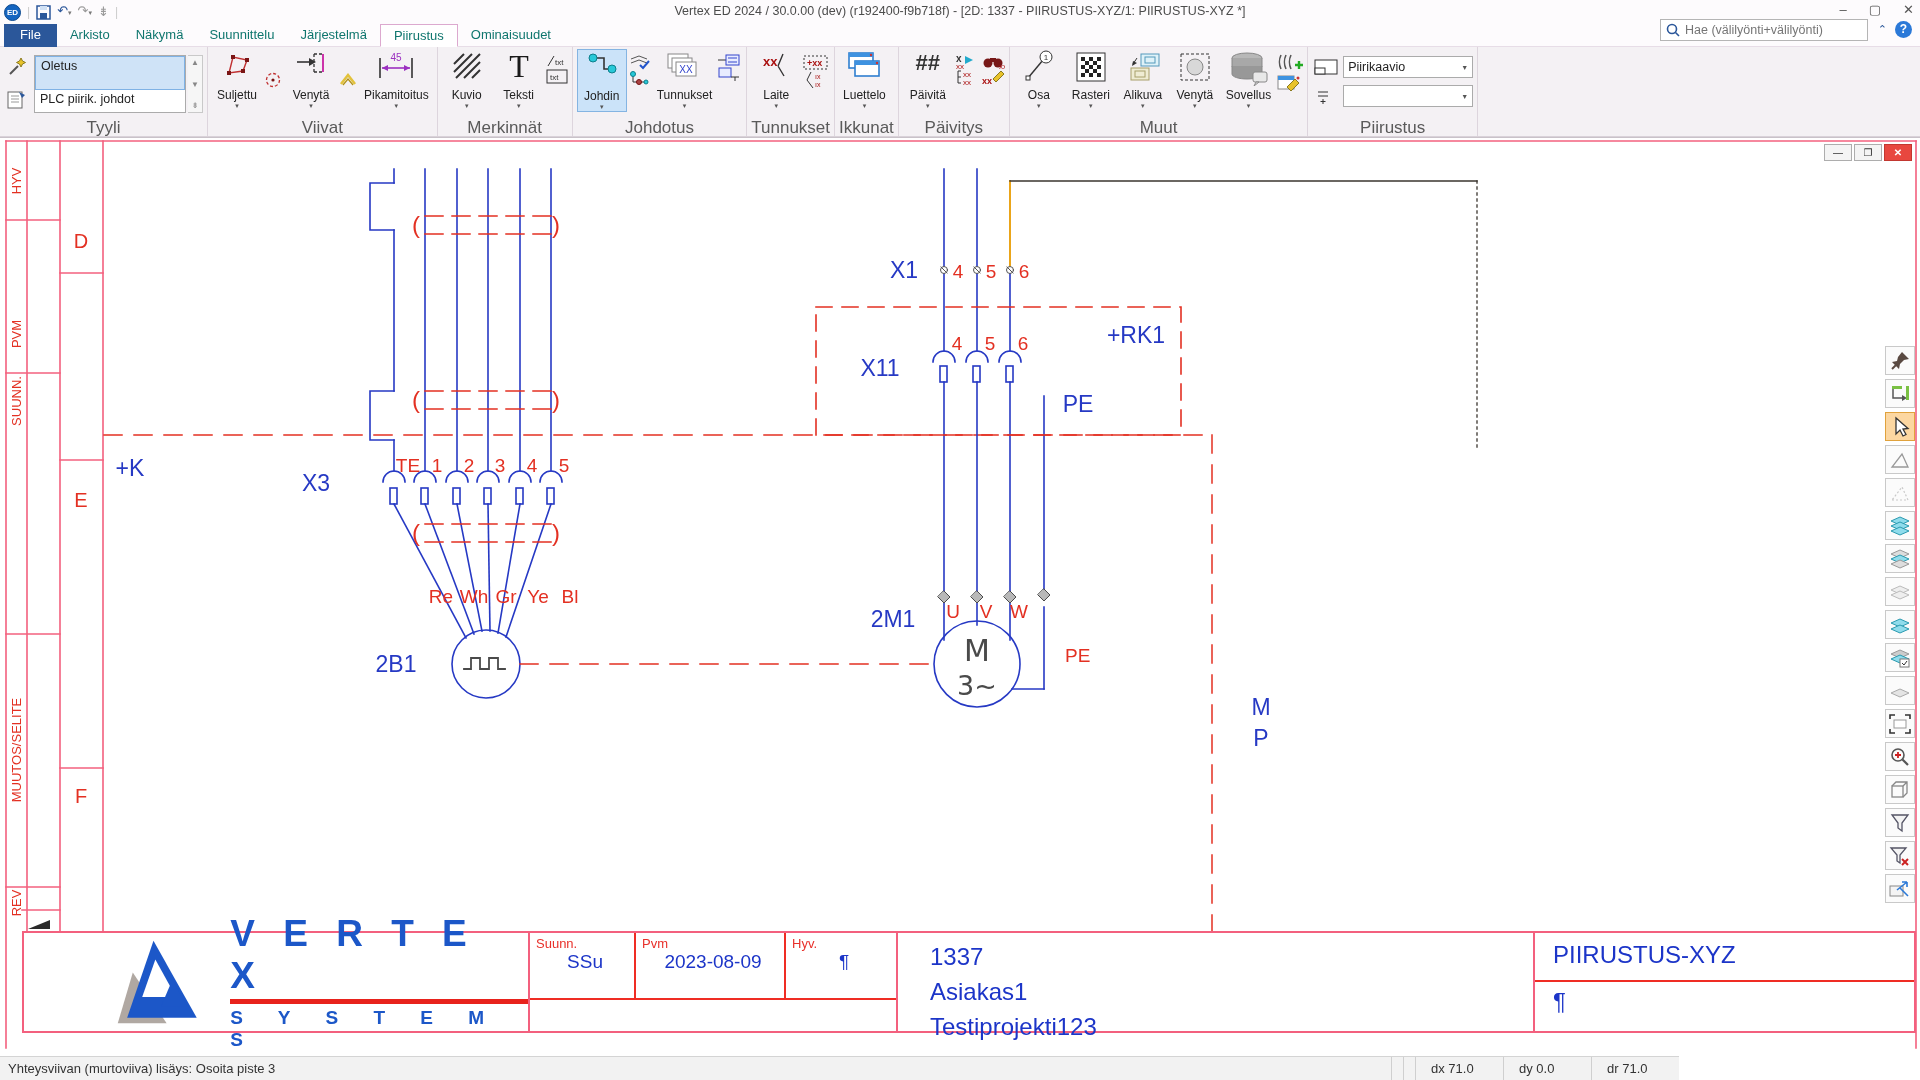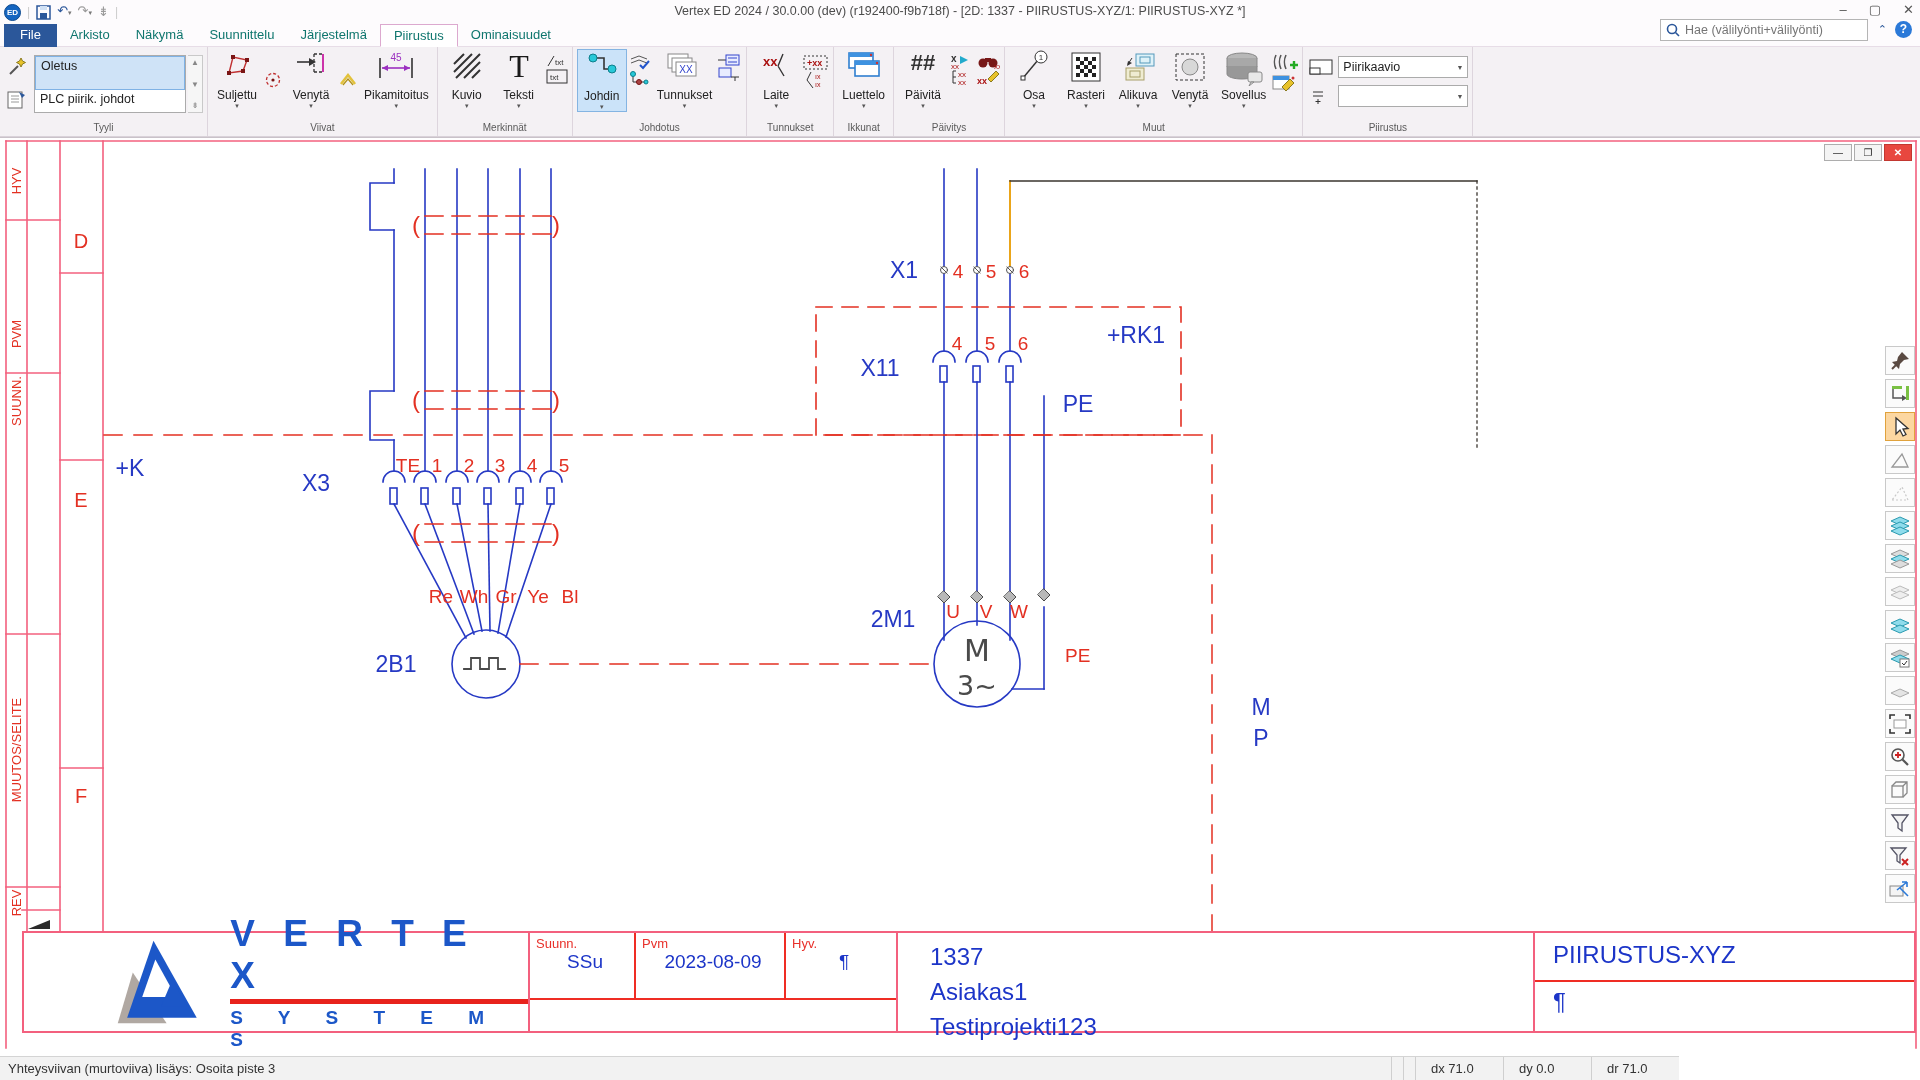--- a/index.html
+++ b/index.html
@@ -33,21 +33,21 @@
   .search input { border:none; outline:none; width:170px; font-size:12.5px; color:#888; font-family:"Liberation Sans",sans-serif; }
   .search svg { margin:0 5px; }
   .searchside { position:absolute; top:21px; right:8px; display:flex; gap:8px; align-items:center; z-index:5; }
   .chev { color:#2b579a; font-size:11px; }
   .helpdot { width:17px; height:17px; border-radius:50%; background:#2b79d8; color:#fff; font-size:12px; font-weight:bold; text-align:center; line-height:17px; }
 
   
   .ribbon { position:absolute; left:0; top:47px; width:1920px; height:90px; background:#f4f1f4; border-bottom:1px solid #d9d2d9; display:flex; }
   .rgroup { display:flex; flex-direction:column; border-right:1px solid #ddd5dd; padding:2px 4px 0 4px; }
   .rgc { flex:1; display:flex; align-items:flex-start; gap:2px; }
-  .rgl { height:16px; text-align:center; font-size:10px; color:#5a5a5a; line-height:15px; }
+  .rgl { height:16px; text-align:center; font-size:17px; color:#5a5a5a; line-height:15px; }
   .bigbtn { display:flex; flex-direction:column; align-items:center; padding:1px 4px; min-width:50px; }
   .bigbtn .ic { height:38px; display:flex; justify-content:center; }
   .bigbtn .lb { font-size:12px; color:#222; white-space:nowrap; }
   .caret { font-size:7px; color:#555; line-height:7px; }
   .sel { background:#cbe3f9; border:1px solid #84b4e2; }
   .sidecol { display:flex; flex-direction:column; justify-content:flex-start; height:66px; padding:4px 0 2px 0; }
   .s16 { width:20px; height:18px; display:flex; align-items:center; justify-content:center; font-size:11px; }
   .tyylibtns { display:flex; flex-direction:column; gap:12px; padding:6px 4px 0 2px; }
   .stylelist { width:152px; height:58px; background:#fff; border:1px solid #ababab; margin-top:6px; font-size:12.5px; color:#222; }
   .stylelist .row { padding:1px 5px; height:34px; line-height:17px; }

